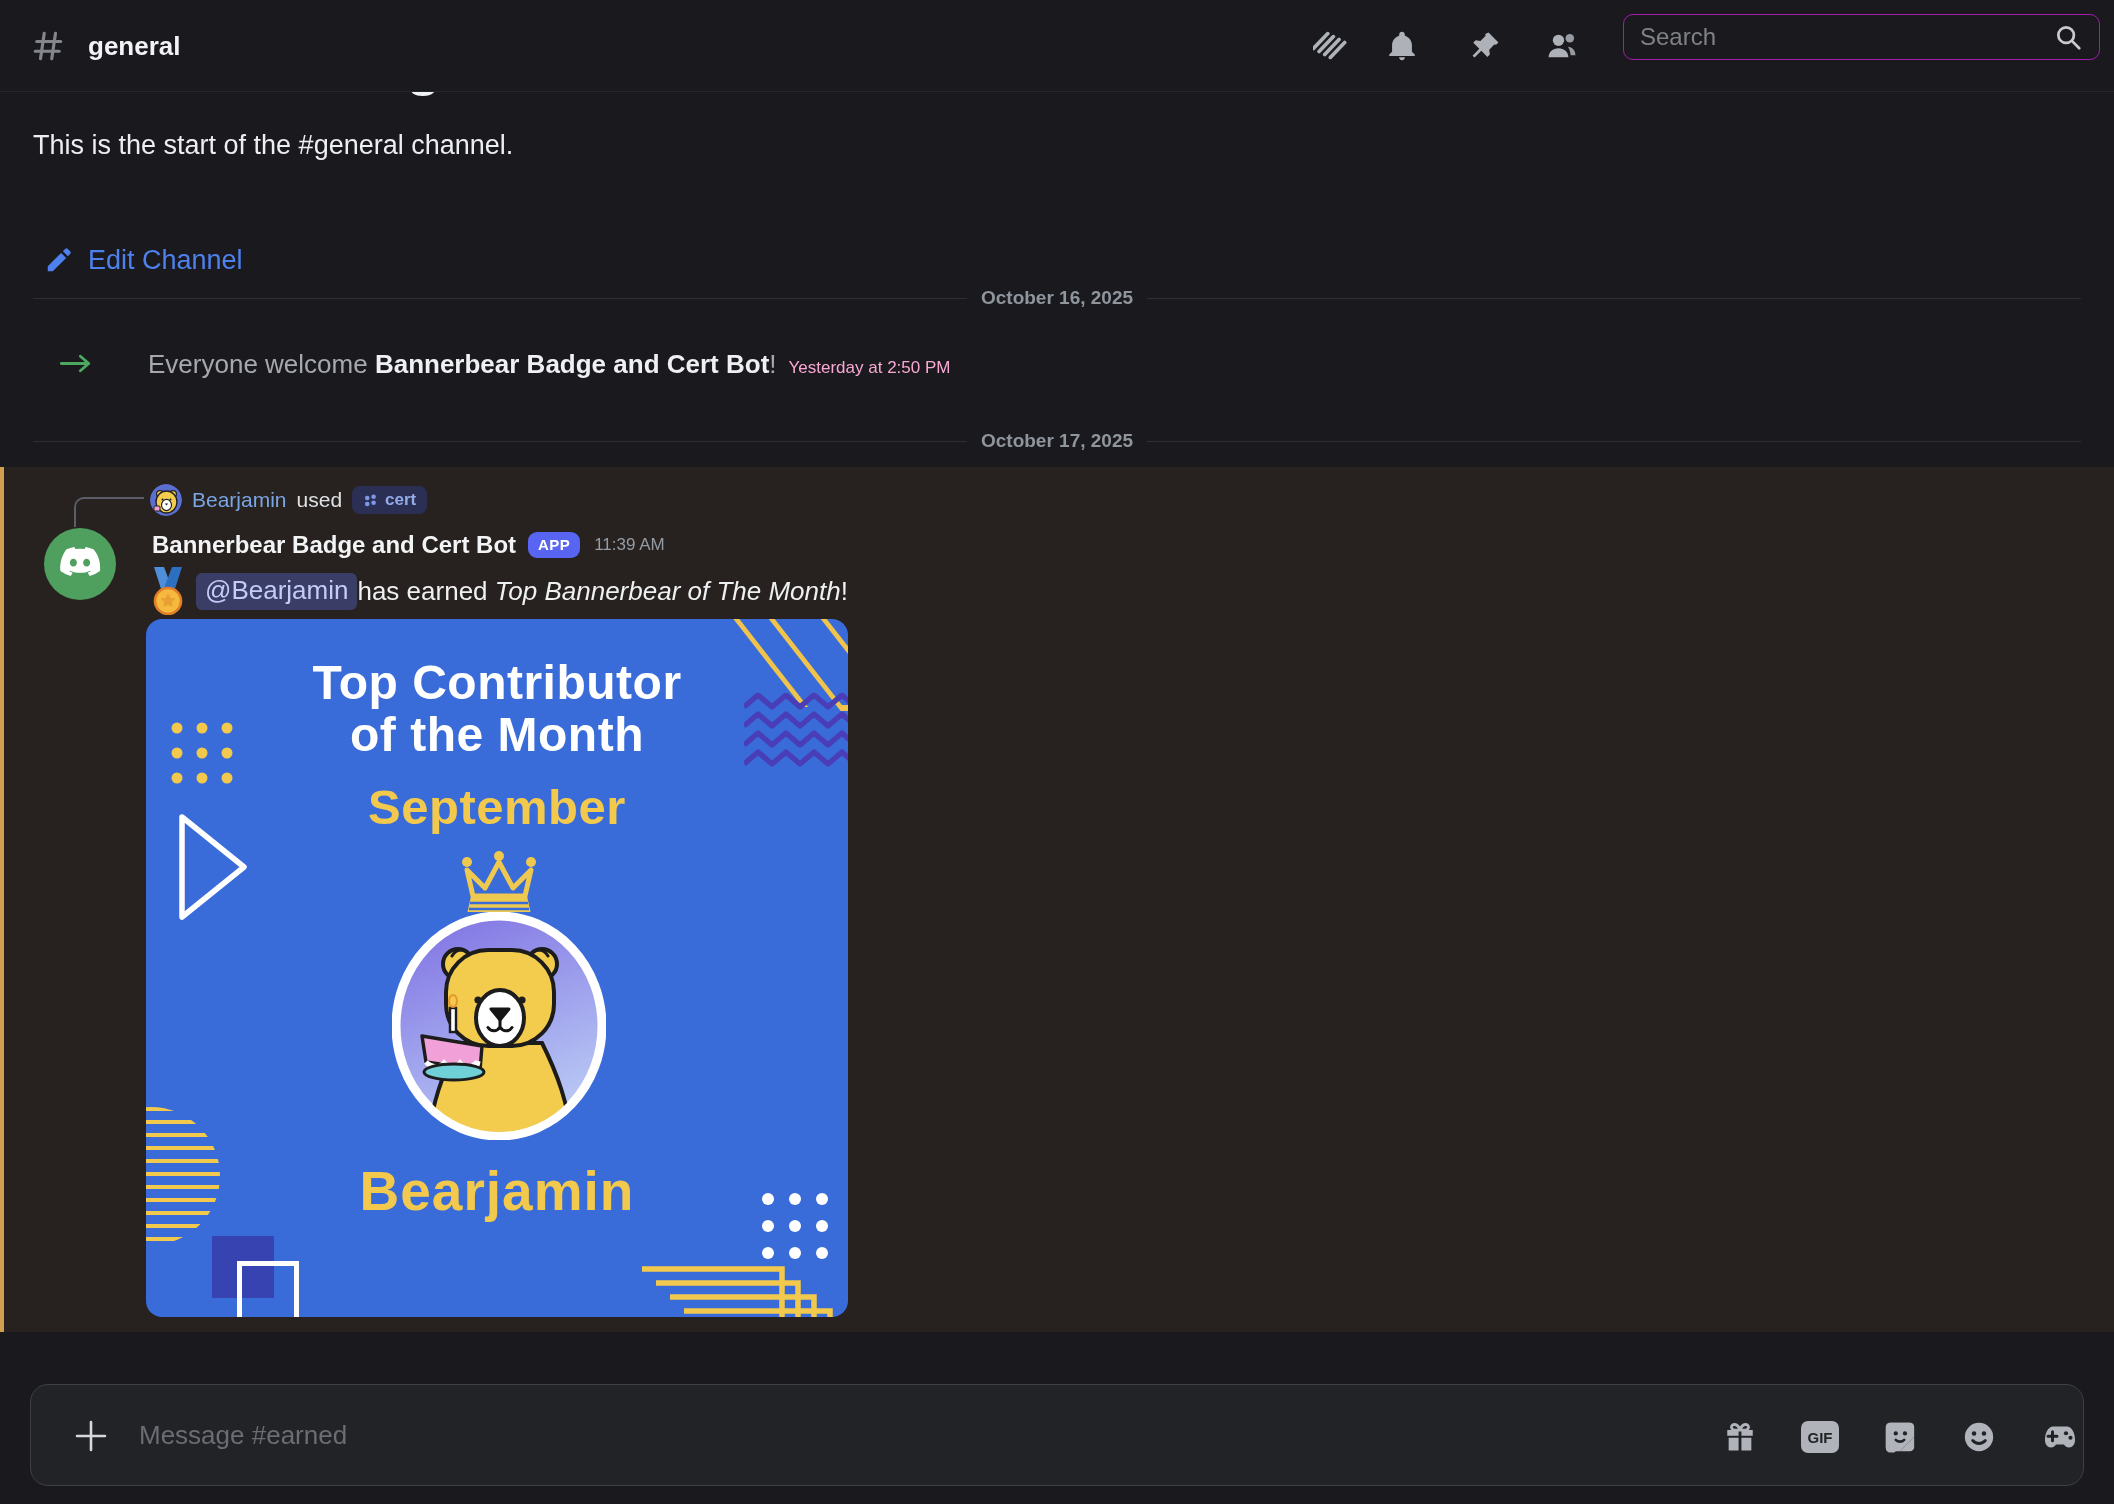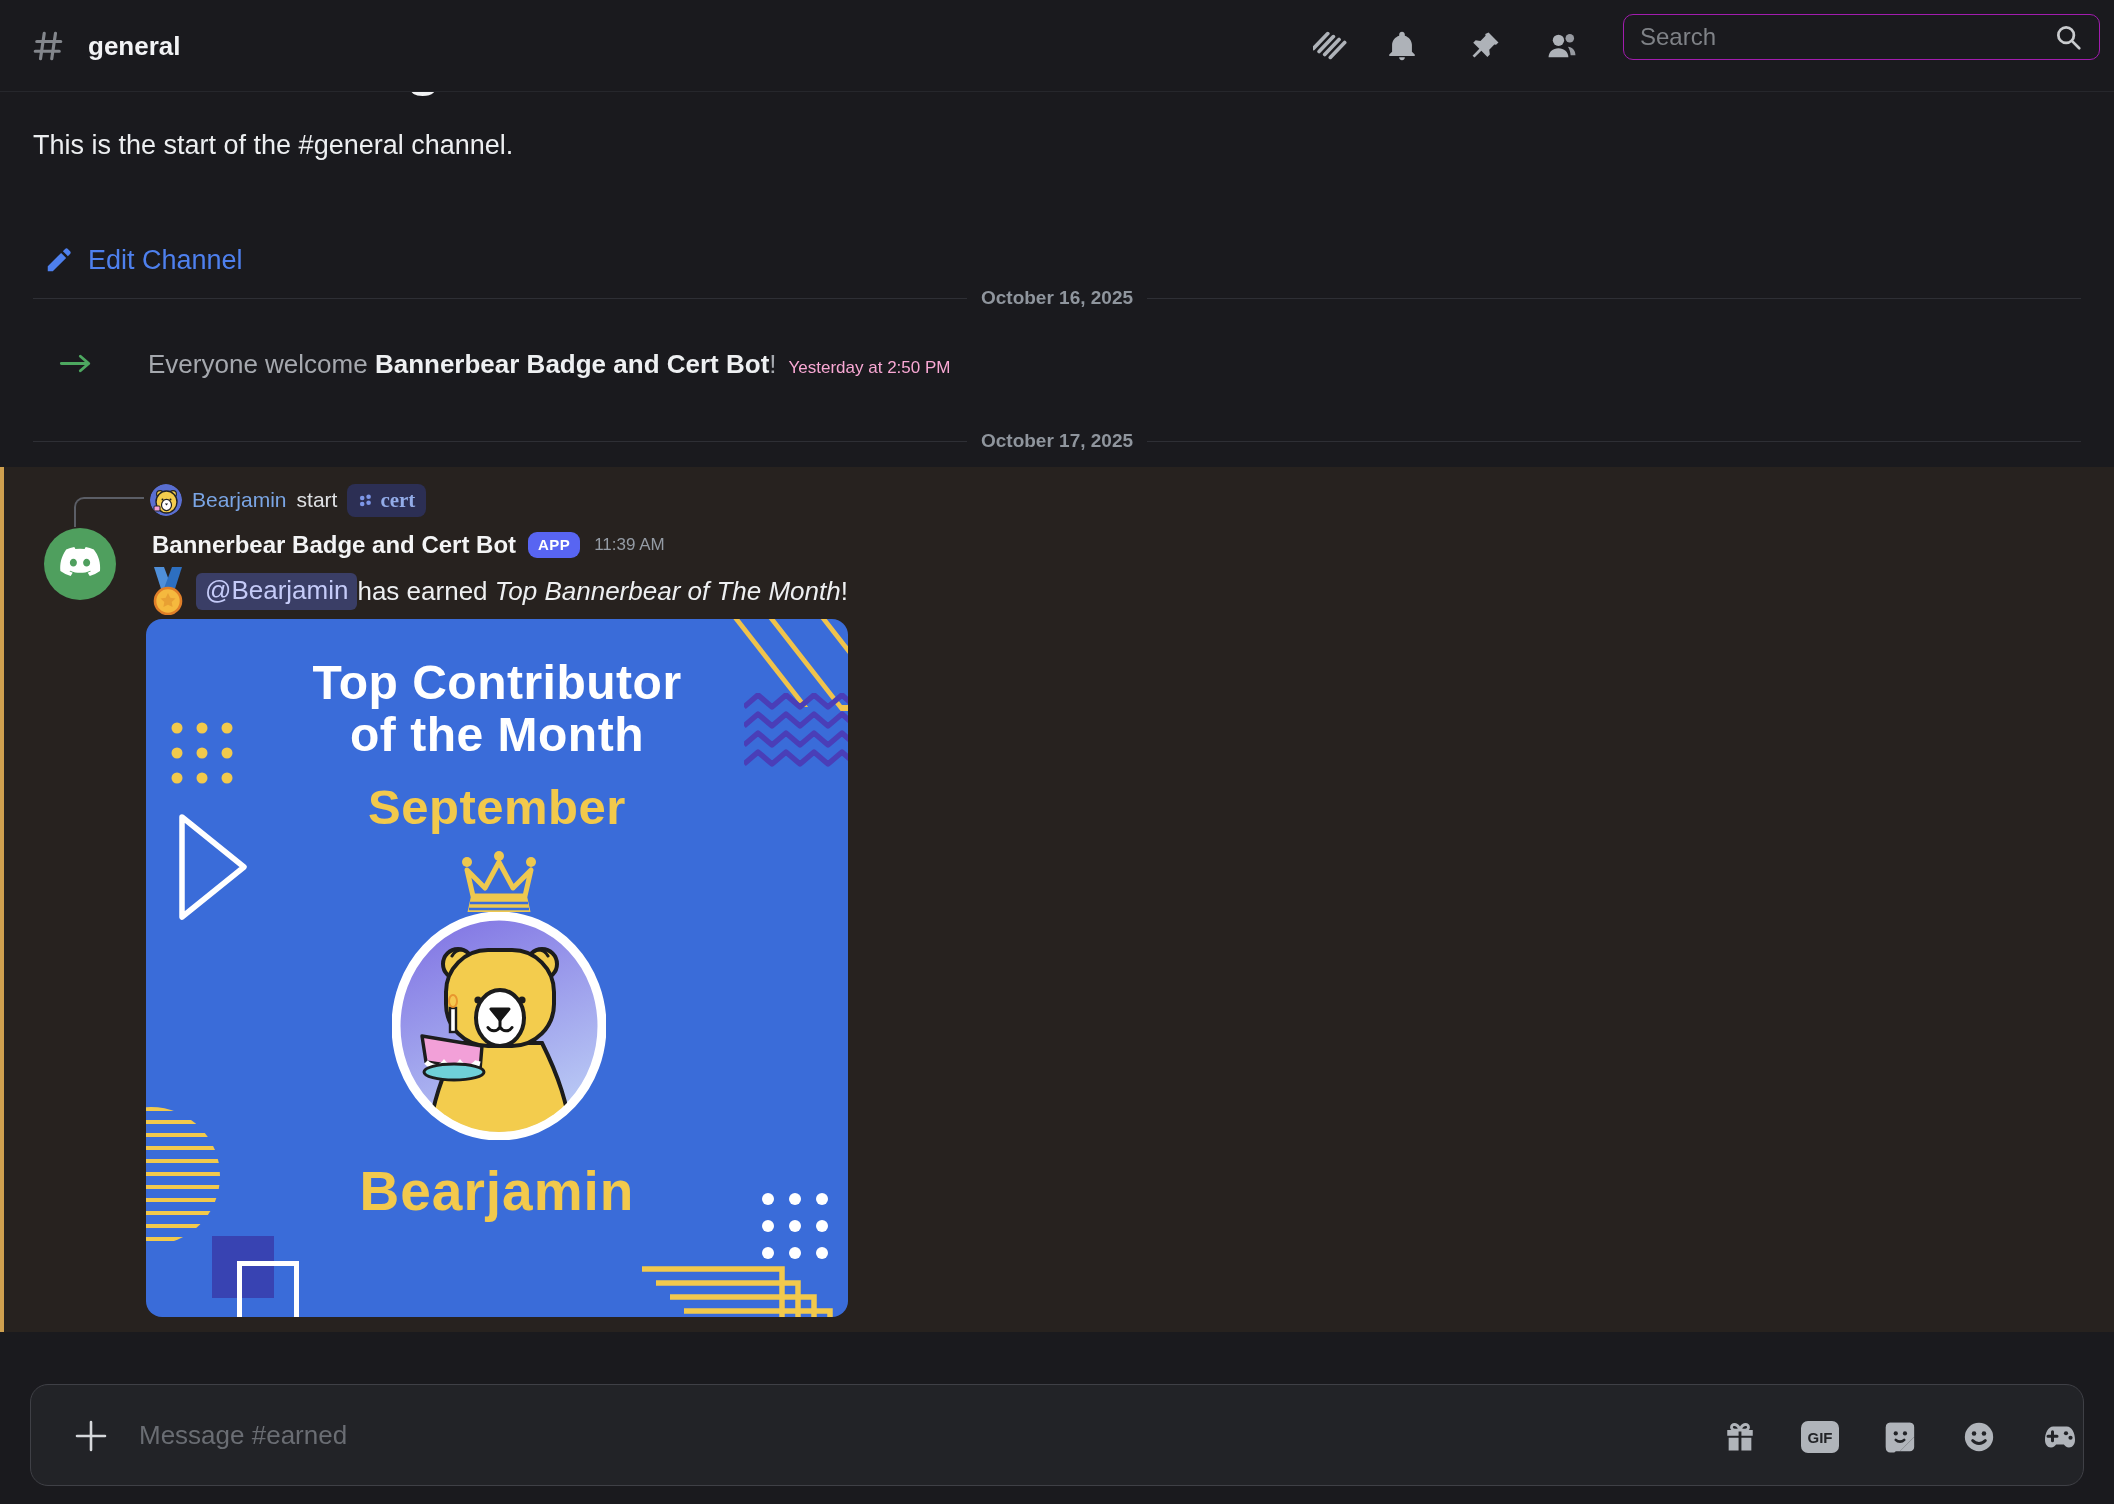--- a/index.html
+++ b/index.html
@@ -42,21 +42,21 @@
   .msgblock { position:absolute; left:0; top:467px; width:2114px; height:865px;
               background:#27221f; border-left:4px solid #cfa04f; z-index:1; }
   .spine { position:absolute; left:70px; top:30px; width:70px; height:30px;
            border-left:2.5px solid #5b5e66; border-top:2.5px solid #5b5e66; border-top-left-radius:10px; }
   .reply-row { position:absolute; left:146px; top:14px; height:38px; display:flex; align-items:center; gap:10px; }
   .reply-avatar { width:32px; height:32px; border-radius:50%; overflow:hidden; flex:none; cursor:pointer; }
   .reply-user { font-size:21px; font-weight:500; color:#7aa5e4; cursor:pointer; }
   .reply-used { font-size:21px; color:#dfe1e4; }
   .cmd-pill { display:inline-flex; align-items:center; gap:7px; background:#2c2f54; border-radius:8px;
               padding:4px 11px; cursor:pointer; }
-  .cmd-pill .cmd { font-size:21px; font-weight:600; color:#93ace8;font-family:Liberation Serif, serif; }
+  .cmd-pill .cmd { font-size:17px; font-weight:600; color:#93ace8; }
 
   .bot-avatar { position:absolute; left:40px; top:61px; width:72px; height:72px; border-radius:50%;
                 background:#4f9f5e; display:flex; align-items:center; justify-content:center; cursor:pointer; }
   .author-row { position:absolute; left:148px; top:64px; display:flex; align-items:center; }
   .author-name { font-size:24px; font-weight:700; color:#f3f4f5; cursor:pointer; }
   .app-badge { margin-left:12px; background:#5865f2; color:#fff; font-size:15px; font-weight:700;
                letter-spacing:.4px; border-radius:9px; padding:4px 10px 5px; }
   .msg-ts { margin-left:14px; font-size:17px; color:#949ba4; }
 
   .content-row { position:absolute; left:146px; top:100px; display:flex; align-items:center; }
@@ -190,21 +190,21 @@
           <circle cx="23" cy="10" r="3.4" fill="#f3cc4d" stroke="#222" stroke-width="1.2"></circle>
           <ellipse cx="16.5" cy="18" rx="10.5" ry="11" fill="#f3cc4d" stroke="#222" stroke-width="1.4"></ellipse>
           <ellipse cx="16.5" cy="21" rx="5" ry="5.6" fill="#fff" stroke="#222" stroke-width="1.2"></ellipse>
           <path d="M14.8 19.5h3.4l-1.7 2z" fill="#1c1c1c"></path>
           <circle cx="12.5" cy="15.5" r="1" fill="#1c1c1c"></circle>
           <circle cx="20.5" cy="15.5" r="1" fill="#1c1c1c"></circle>
           <rect x="4" y="22" width="6" height="5" rx="1" fill="#f2a0d8" stroke="#222" stroke-width="1"></rect>
         </svg>
       </span>
       <span class="reply-user">Bearjamin</span>
-      <span class="reply-used">start</span>
+      <span class="reply-used">used</span>
       <span class="cmd-pill">
         <svg width="15" height="15" viewBox="0 0 15 15" fill="#7e97e8">
           <circle cx="4.2" cy="5" r="2.3"></circle>
             <circle cx="4.2" cy="11" r="2.3"></circle>
           <circle cx="10.6" cy="3.8" r="2.3"></circle>
             <circle cx="10.6" cy="9.8" r="2.3"></circle>
         </svg>
         <span class="cmd">cert</span>
       </span>
     </div>

